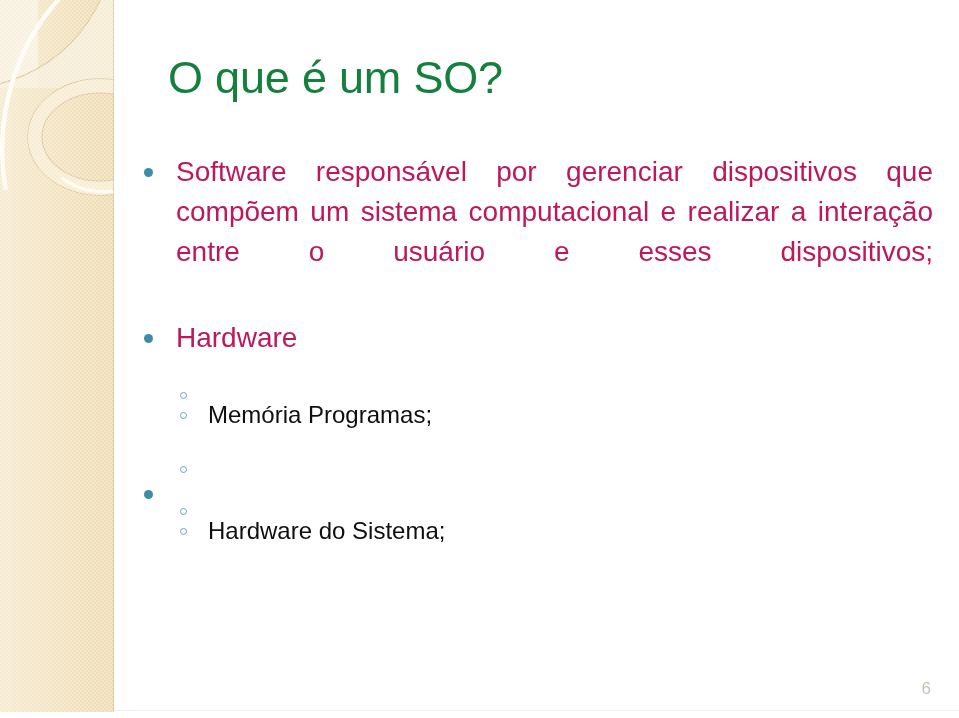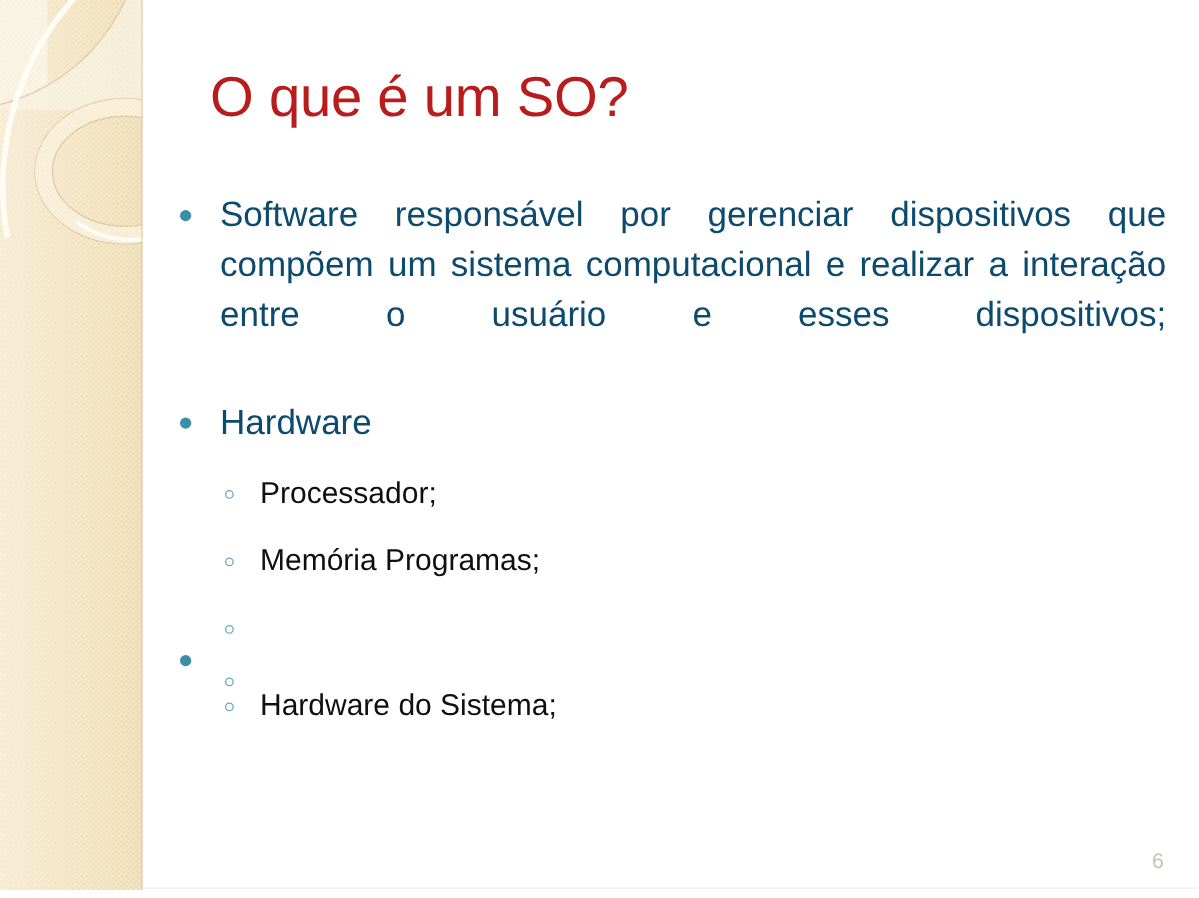--- a/index.html
+++ b/index.html
@@ -70,38 +70,38 @@
   }
 
   
   #title {
     position: absolute;
     left: 168px;
     top: 52px;
     width: 760px;
     font-size: 45px;
     line-height: 52px;
-    color: #b91c1c;
+    color: #15803d;
     font-weight: 400;
     letter-spacing: -0.2px;
     white-space: nowrap;
   }
 
   
   #body {
     position: absolute;
     left: 138px;
     top: 152px;
     width: 795px;
   }
 
   .lvl1 {
     position: relative;
     padding-left: 38px;
-    color: #0c4a6e;
+    color: #be185d;
     font-size: 28px;
     line-height: 40px;
     text-align: justify;
     text-justify: inter-word;
     margin-bottom: 0;
   }
   .lvl1.justified {
     text-align: justify;
   }
   .lvl1.justified::after {
@@ -210,21 +210,20 @@
 
     <div class="lvl1">
       <span class="bullet1"></span>
       <span>Hardware</span>
     </div>
 
     <div class="gap-md"></div>
 
     <div class="lvl2">
       <span class="bullet2"></span>
-      <span>Processador;</span>
     </div>
 
     <div class="gap-md"></div>
 
     <div class="lvl2">
       <span class="bullet2"></span>
       <span>Memória Programas;</span>
     </div>
 
     <div class="gap-md"></div>

